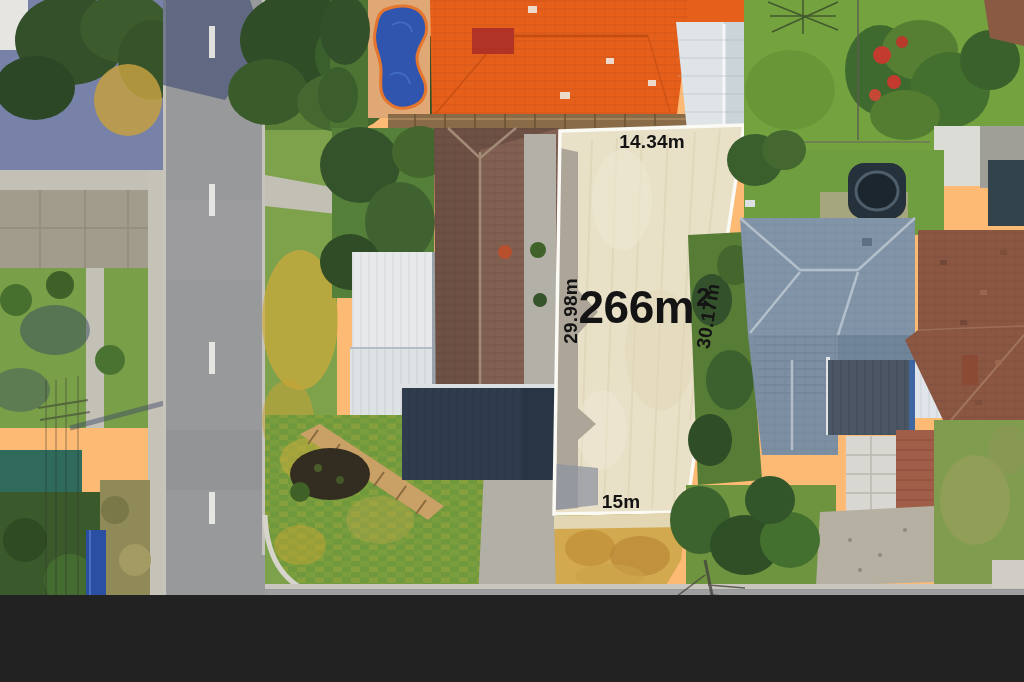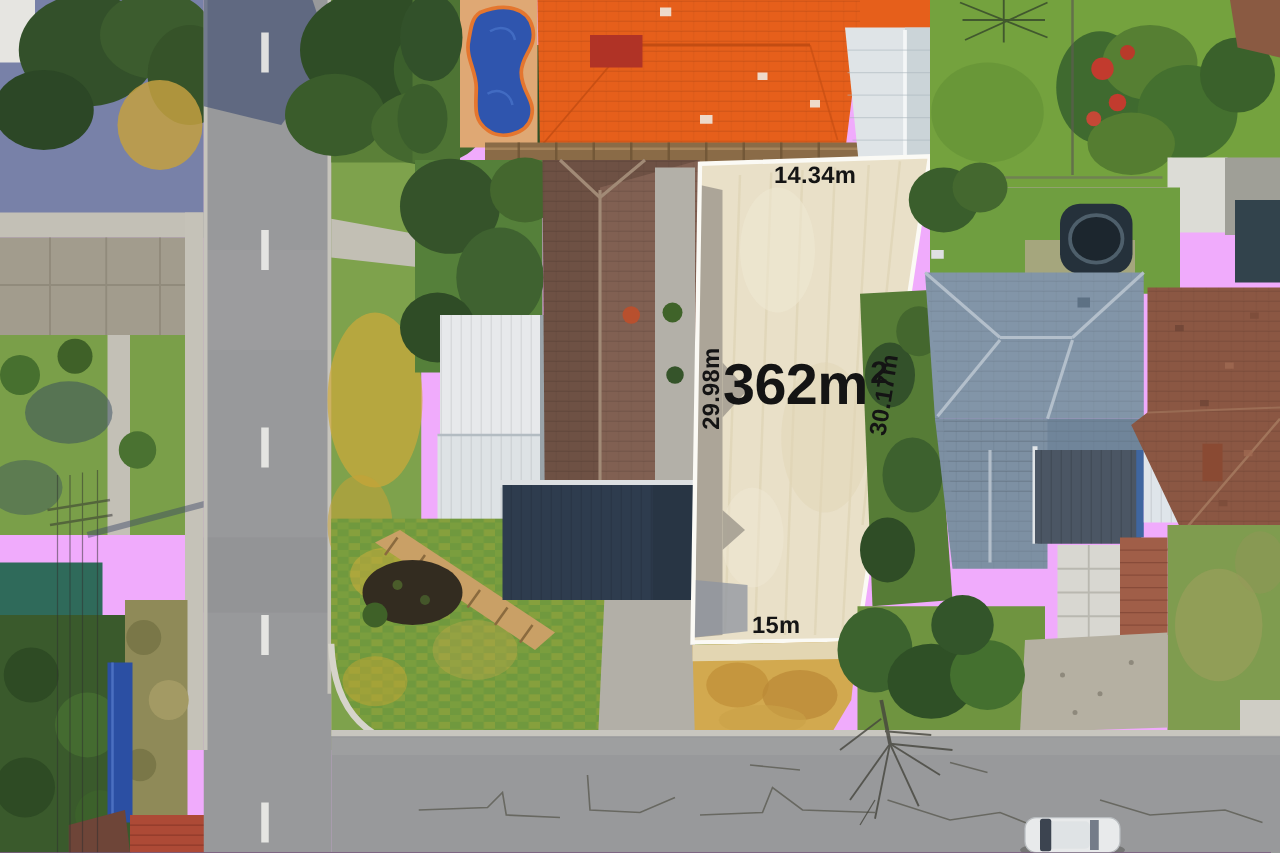--- a/index.html
+++ b/index.html
@@ -1,18 +1,18 @@
 <!DOCTYPE html>
 <html><head>
 <meta charset="utf-8">
 <style>
   html,body{margin:0;padding:0;background:#222;}
   .stage{
-    position:relative;width:1024px;height:682px;overflow:hidden;
-    font-family:"Liberation Sans",sans-serif;background:#f0abfc;
+    position:relative;width:1024px;height:595px;overflow:hidden;
+    font-family:"Liberation Sans",sans-serif;background:#fdba74;
   }
   .stage svg{position:absolute;left:0;top:0;}
   .m-label{
     position:absolute;font-weight:700;font-size:19px;line-height:1;
     color:#141414;letter-spacing:.2px;white-space:nowrap;z-index:5;
   }
   .m-label.center{transform:translate(-50%,-50%);}
   .m-label.rot90{transform:translate(-50%,-50%) rotate(-90deg);}
   .m-label.rot81{transform:translate(-50%,-50%) rotate(-81deg);}
   .area-label{
@@ -407,14 +407,14 @@
 </svg>
 
 <div class="m-label center" style="left:652px;top:141px">14.34m</div>
 
 <div class="m-label rot90" style="left:570px;top:311px">29.98m</div>
 
 <div class="m-label rot81" style="left:708px;top:316px">30.17m</div>
 
 <div class="m-label center" style="left:621px;top:501px">15m</div>
 
-<div class="area-label" style="left:644px;top:307px"><span>362m</span><span class="sup">2</span></div>
+<div class="area-label" style="left:644px;top:307px"><span>266m</span><span class="sup">2</span></div>
 </div>
 
 </body></html>

